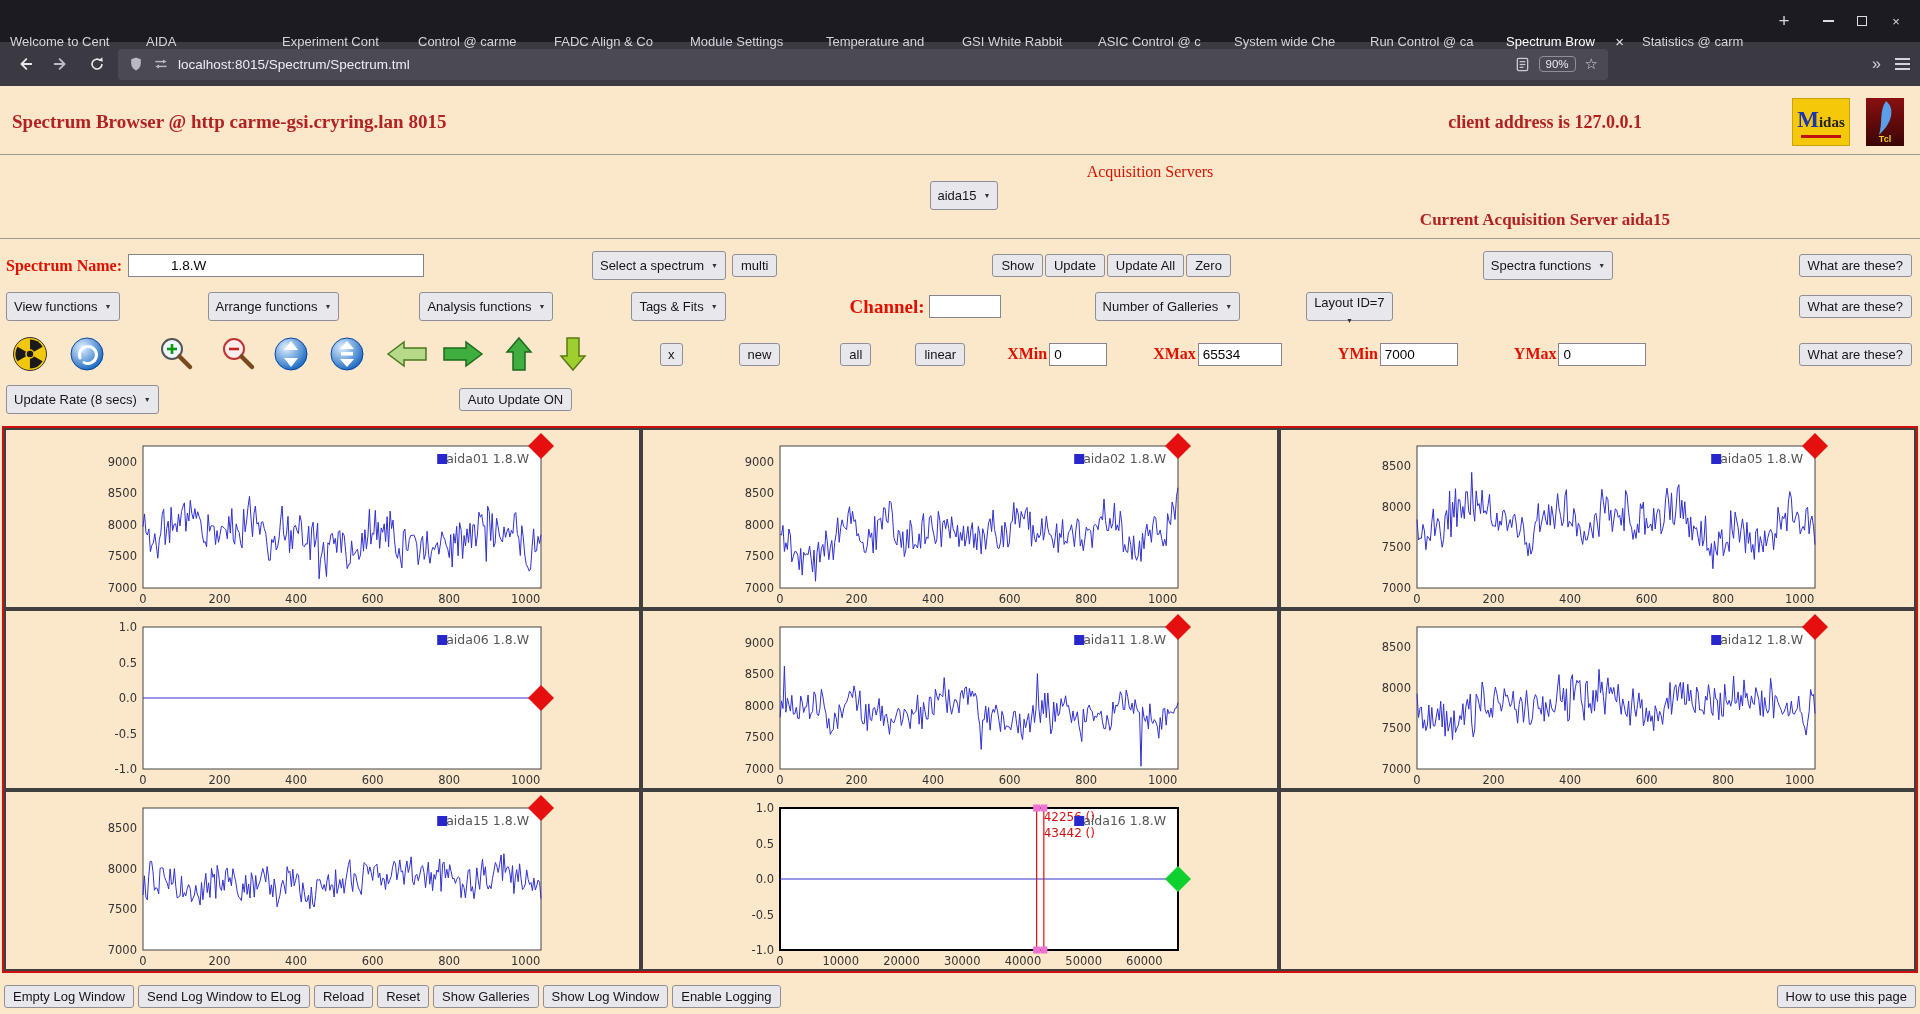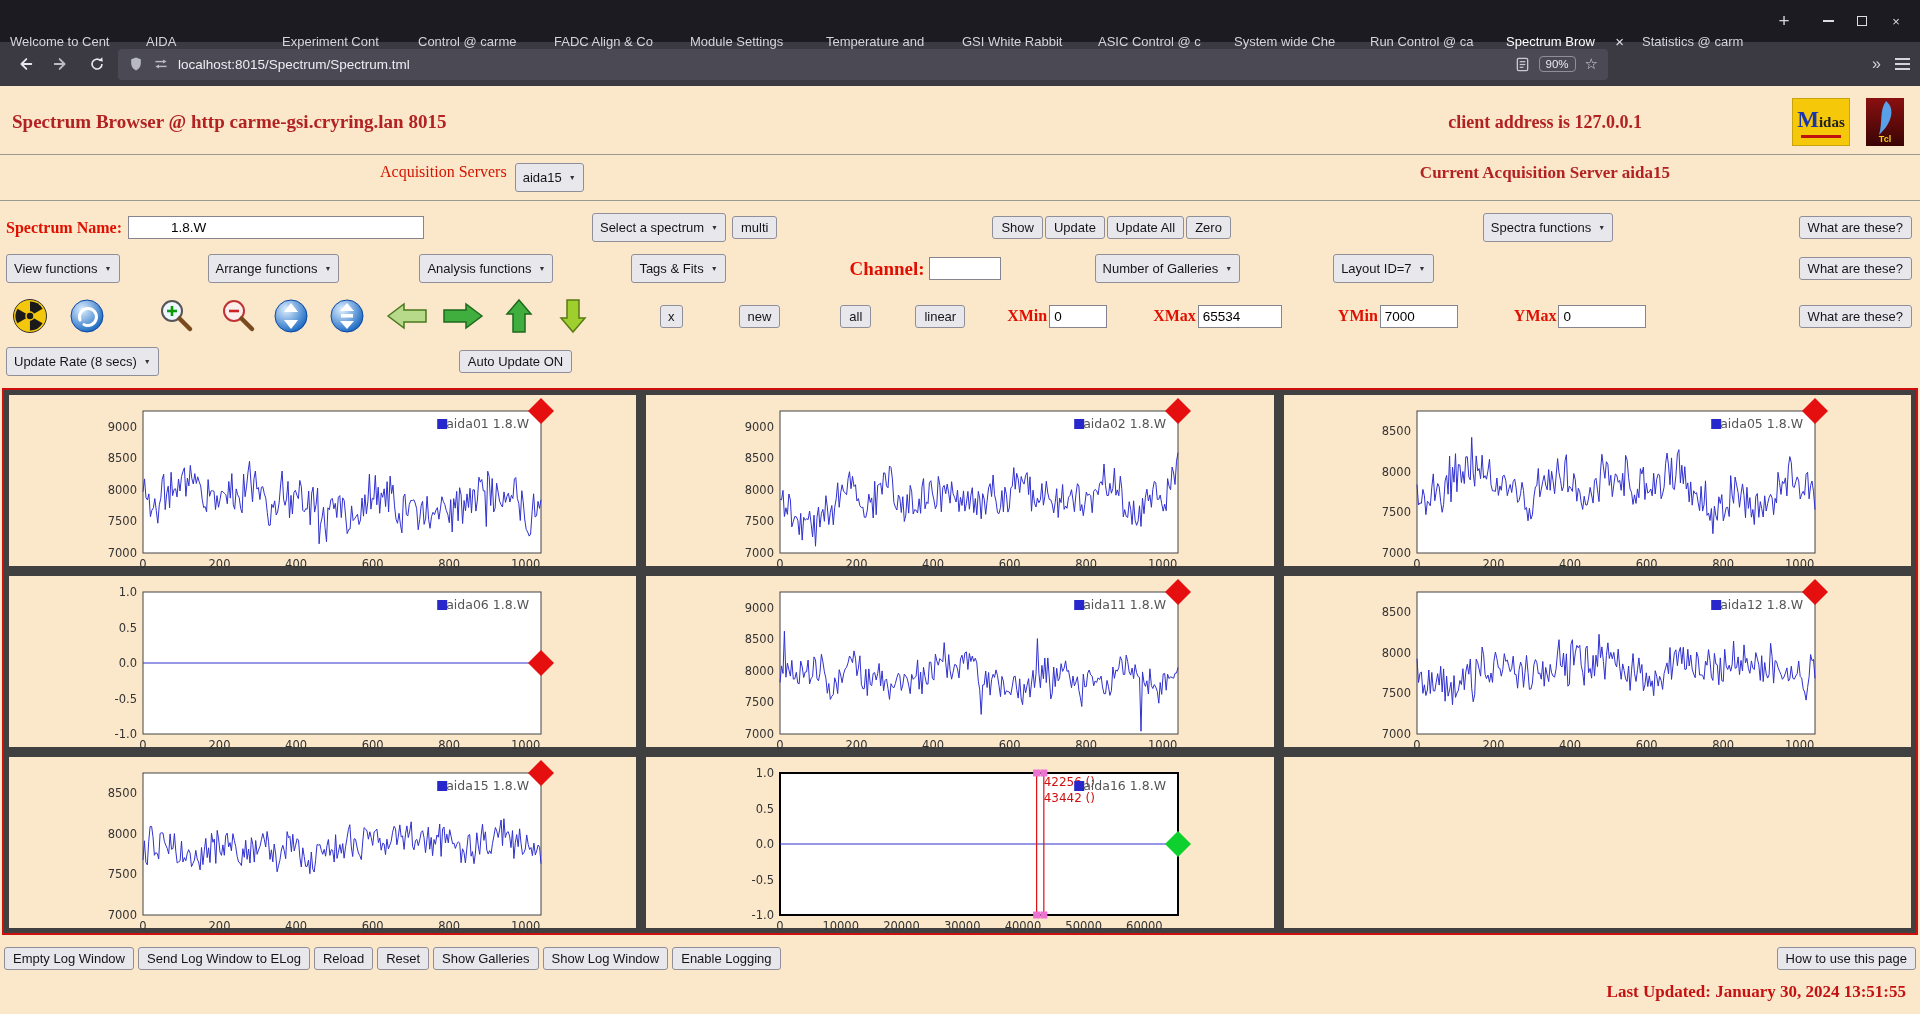--- a/index.html
+++ b/index.html
@@ -45,40 +45,40 @@
   .midas-text { font-family: "Liberation Serif", "DejaVu Serif", serif; font-weight: bold; font-size: 15px; color: #222; }
   .midas-text::first-letter { color: #1a35b0; font-size: 23px; }
   .midas-sub { width: 40px; height: 3px; background: #c01010; margin-top: 2px; }
   .logo-tcl { width: 38px; height: 48px; background: linear-gradient(180deg, #8a1010, #3a0404); margin-right: 4px;
               display: flex; flex-direction: column; align-items: center; justify-content: flex-end; position: relative; }
   .logo-tcl svg { position: absolute; top: 2px; left: 6px; }
   .tcl-text { color: #f2d020; font-size: 9px; font-weight: bold; margin-bottom: 2px; position: relative; }
 
   .hr { border-top: 1px solid #9a9a90; }
 
-  .acq-row { display: flex; margin: 8px 0; }
+  .acq-row { display: flex; align-items: center; margin: 8px 0; flex-direction: column; }
   .acq-label { margin-left: 380px; }
   .acq-current { margin-left: auto; margin-right: 250px; font-family: "Liberation Serif", "DejaVu Serif", serif; font-weight: bold; font-size: 17px; color: #b22222; }
 
   .rlabel { font-family: "Liberation Serif", "DejaVu Serif", serif; font-weight: bold; color: #e01000; font-size: 16px; white-space: nowrap; }
   .row { display: flex; align-items: center; margin-top: 12px; padding: 0 6px; }
   .icon-row { display: flex; align-items: center; margin-top: 10px; padding: 0 6px; height: 46px; }
 
   .btn { background: #e8e8ec; border: 1px solid #8f8f99; border-radius: 3px; padding: 2px 8px;
          font-family: "Liberation Sans", "DejaVu Sans", sans-serif; font-size: 13px; color: #15141a; height: 23px; white-space: nowrap; }
   .sel { display: inline-flex; align-items: center; gap: 7px; background: #e8e8ec; border: 1px solid #8f8f99; border-radius: 3px;
          padding: 2px 7px; font-size: 13px; height: 29px; white-space: nowrap; }
   .caret { font-size: 7px; color: #333; }
   .txt { background: #fff; border: 1px solid #85858f; padding: 2px 4px; font-size: 13.5px; height: 23px; }
   .icon { display: inline-flex; align-items: center; justify-content: center; }
 
   
   .plot-grid { display: grid; grid-template-columns: repeat(3, 1fr); grid-auto-rows: 181px;
                border: 2px solid #cf0e0e; margin: 12px 2px 0 2px; }
-  .plot-cell { border: 5px solid #404040; display: flex; justify-content: center; align-items: flex-start; padding-top: 2px; }
+  .plot-cell { border: 2px solid #404040; display: flex; justify-content: center; align-items: flex-start; padding-top: 2px; }
   .plot-cell text { font-family: "DejaVu Sans", "Liberation Sans", sans-serif; }
   text.tick { font-size: 11.5px; fill: #333; }
   text.legend { font-size: 12.5px; fill: #555; }
   text.cursor-label { font-size: 12px; fill: #d01010; }
 
   
   .footer-row { display: flex; align-items: center; margin: 12px 4px 0 4px; }
   .footer-left { display: flex; gap: 4px; }
   .howto { margin-left: auto; }
   .last-updated { text-align: right; margin: 12px 14px 0 0; font-family: "Liberation Serif", "DejaVu Serif", serif;
@@ -263,21 +263,21 @@
     <span class="sel" style="margin-left:78px;">
       <span>Tags &amp; Fits</span>
         <span class="caret">▼</span>
     </span>
     <span class="rlabel" style="margin-left:124px;font-size:19px;">Channel:</span>
     <input class="txt" style="margin-left: 4px; width: 72px;" value="">
     <span class="sel" style="margin-left:94px;">
       <span>Number of Galleries</span>
         <span class="caret">▼</span>
     </span>
-    <span class="sel" style="margin-left:93px;">
+    <span class="sel" style="margin-left:66px;flex-direction:column;">
       <span>Layout ID=7</span>
         <span class="caret">▼</span>
     </span>
     <button class="btn" style="margin-left:auto;margin-right:2px;">What are these?</button>
   </div>
 
   <div class="icon-row">
     <span class="icon" style="margin-left:6px;">
       <svg width="36" height="36" viewBox="0 0 36 36">
         <circle cx="18" cy="18" r="16.5" fill="#f2c70c" stroke="#333" stroke-width="1"></circle>

